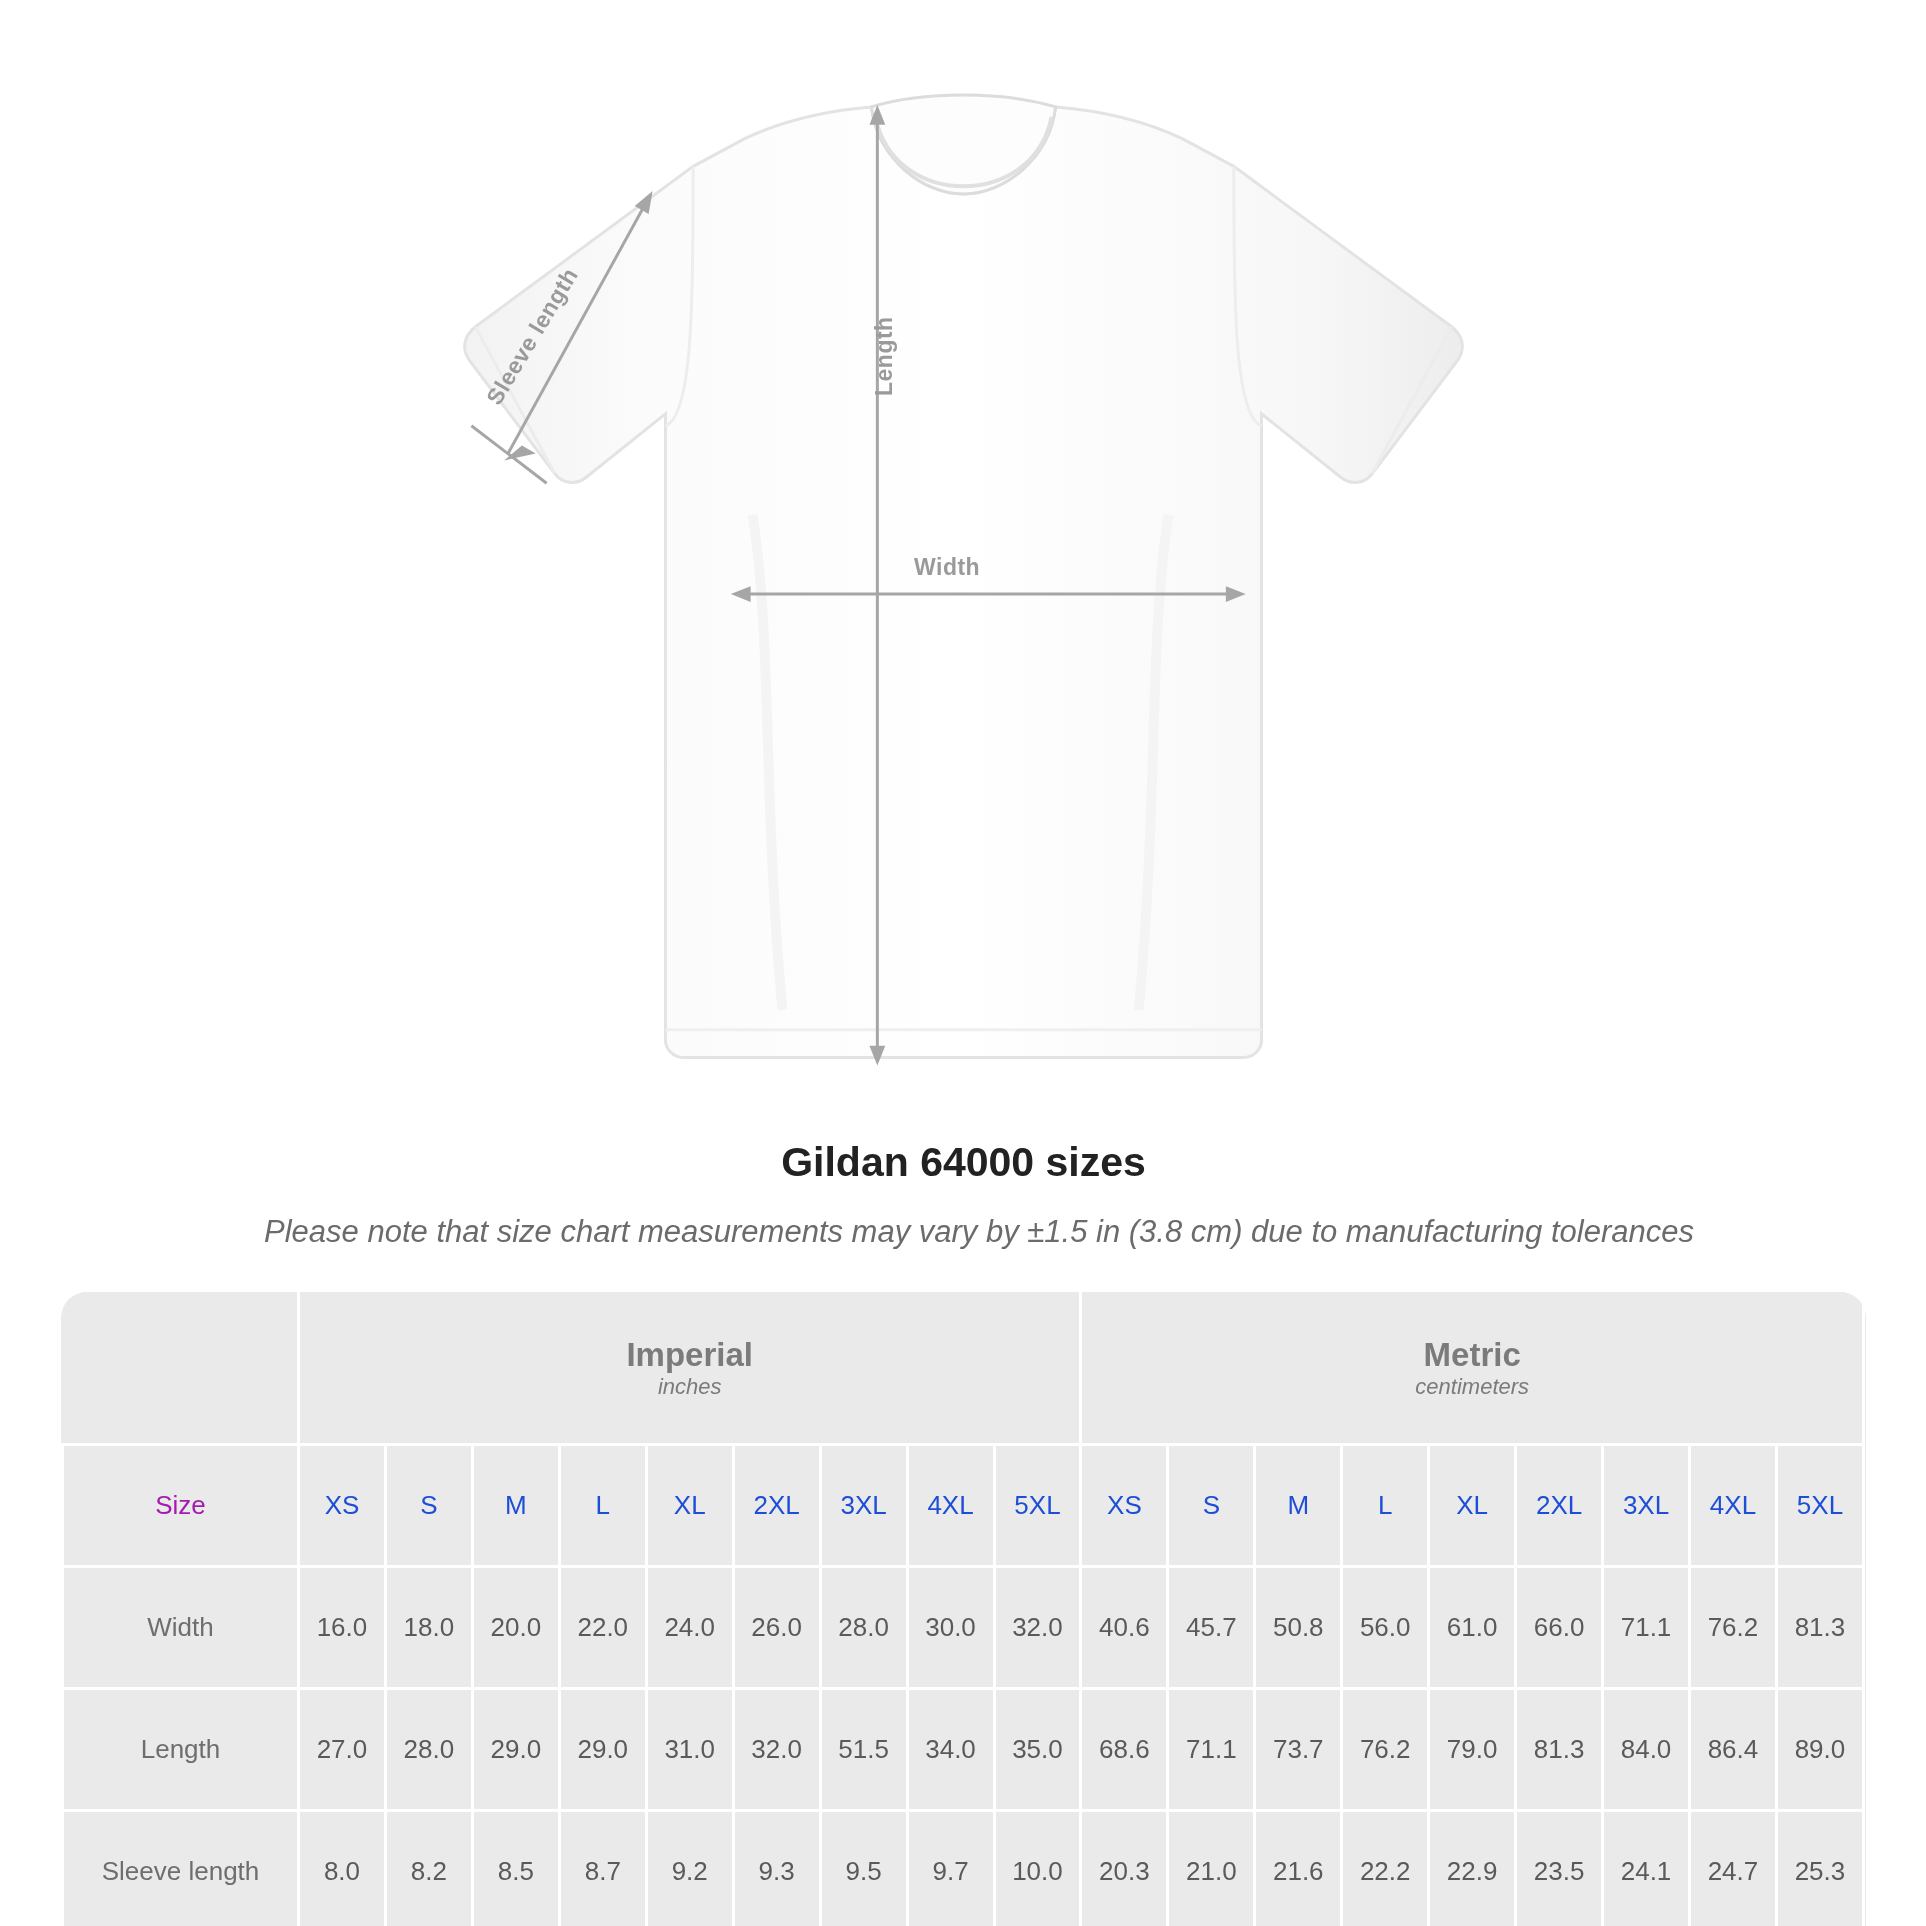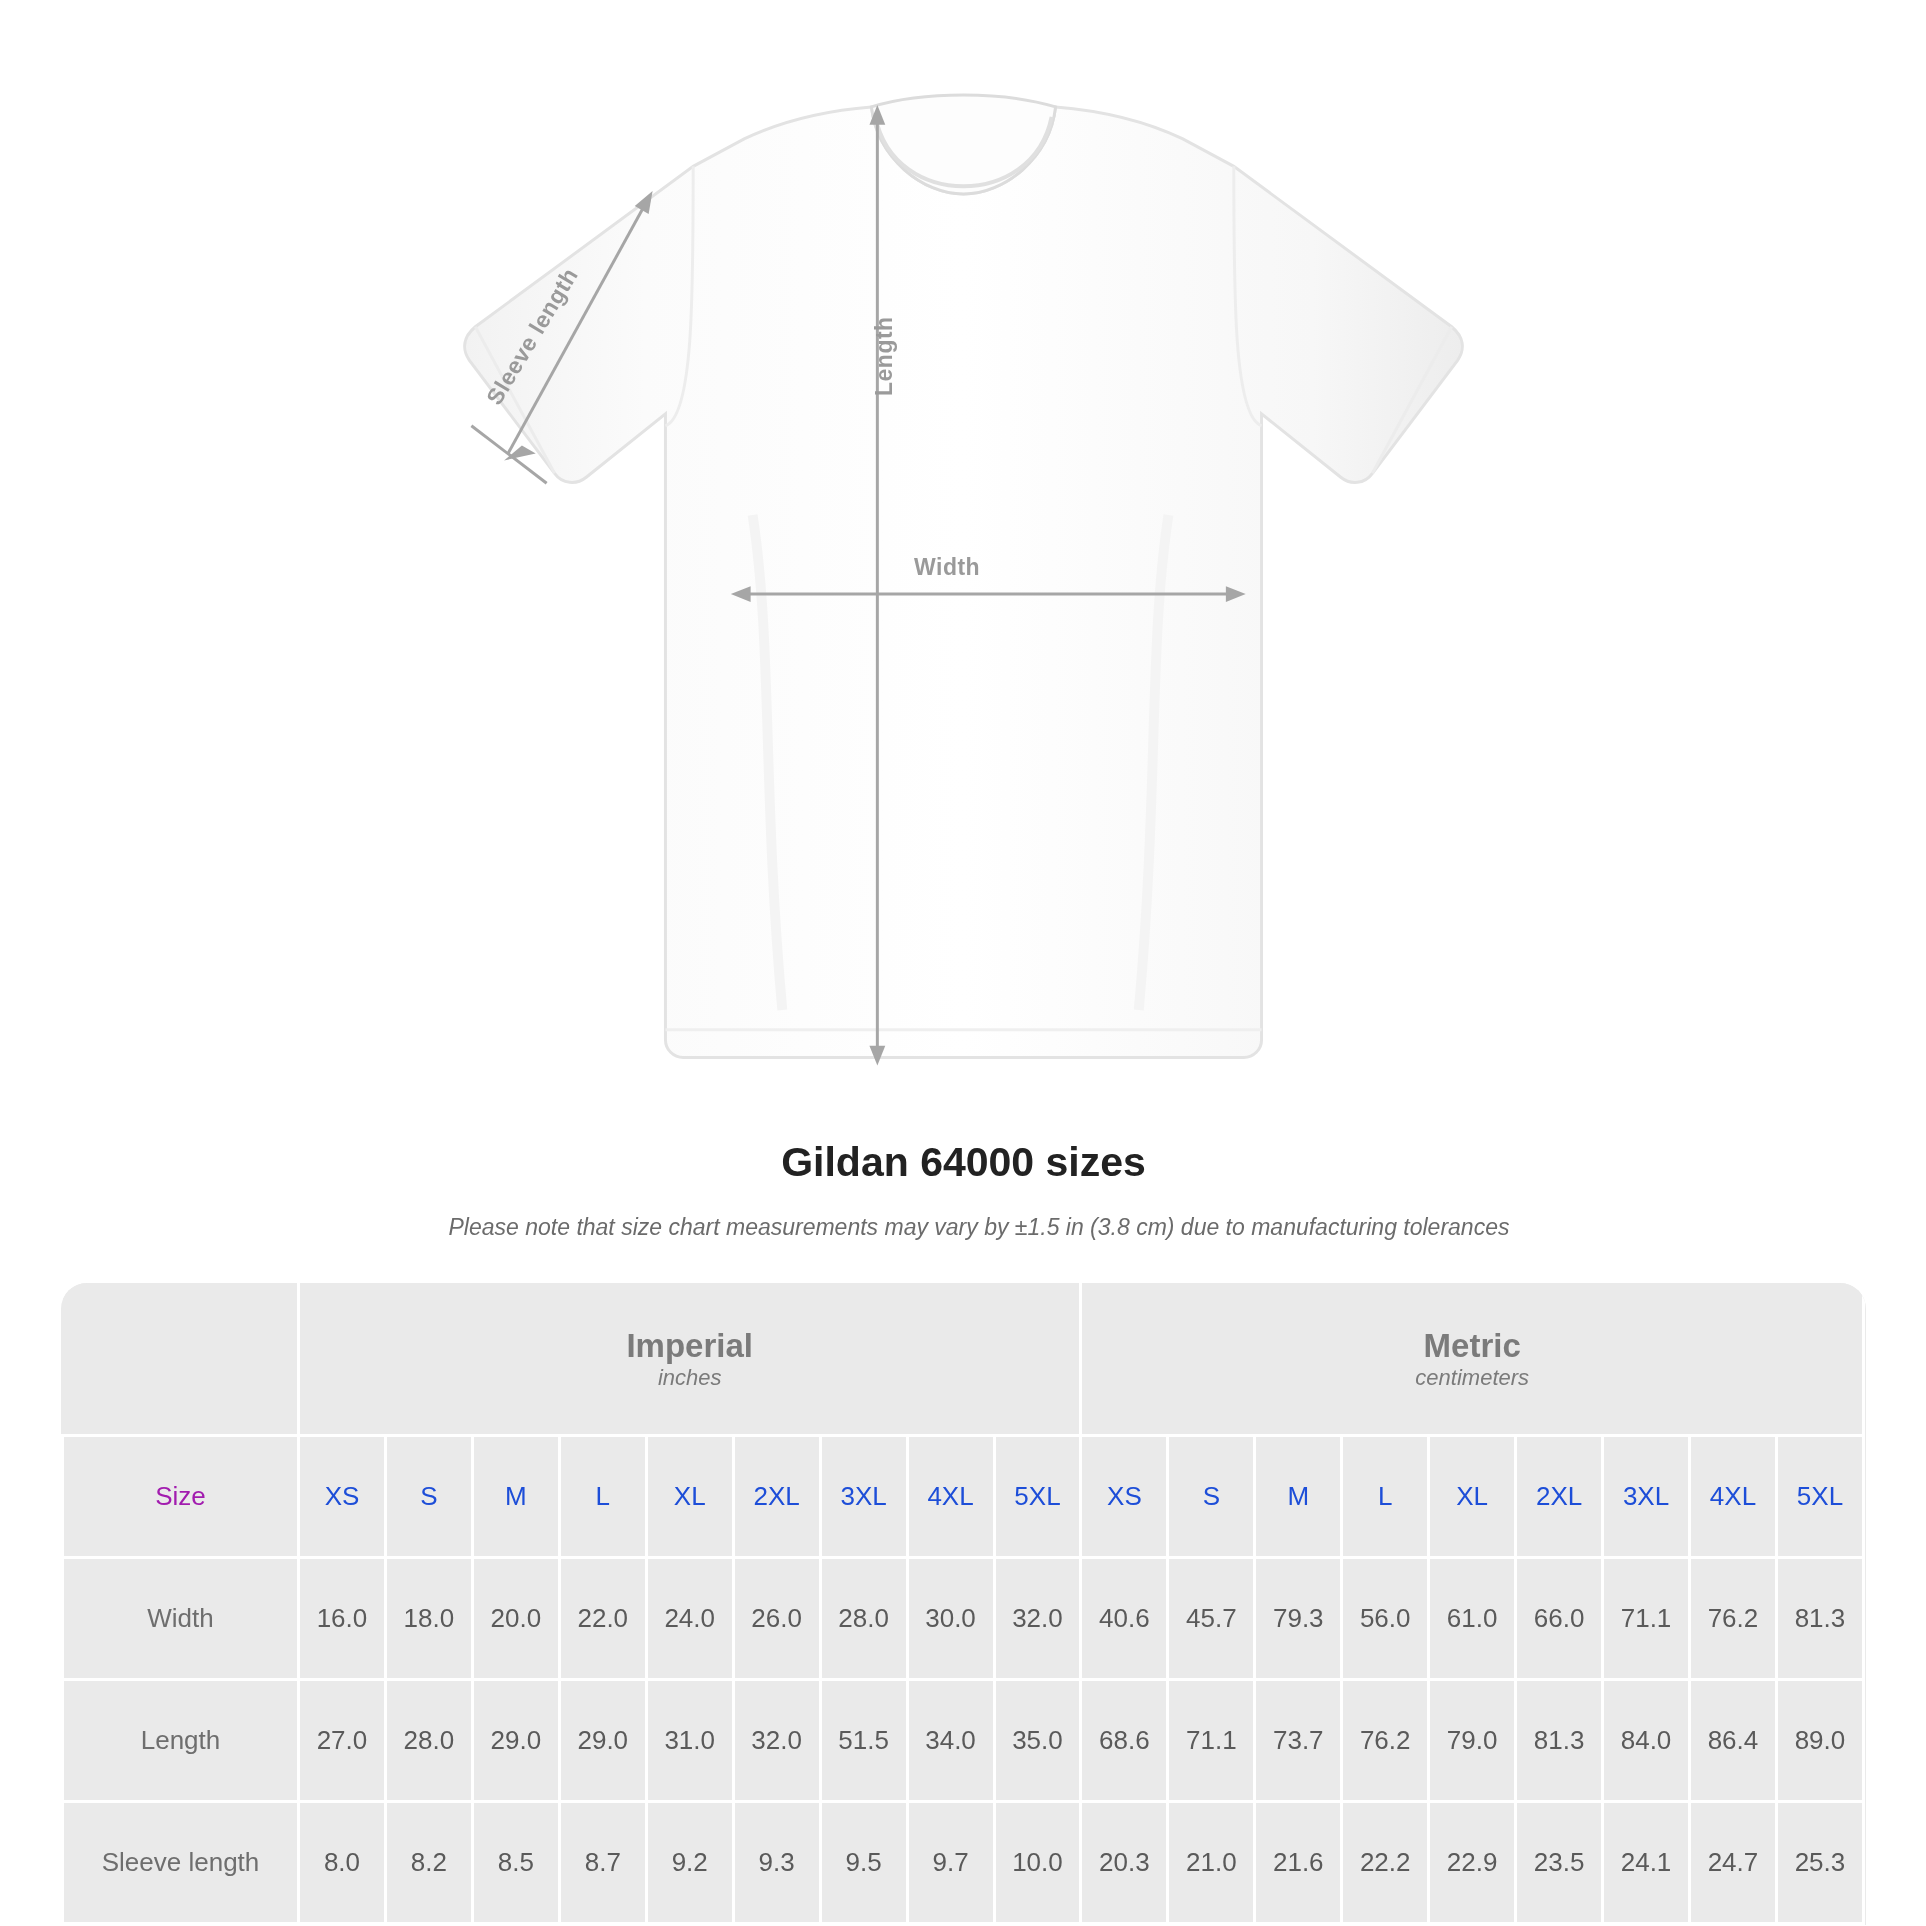--- a/index.html
+++ b/index.html
@@ -50,21 +50,21 @@
     text-align: center;
     margin-top: 30px;
   }
   .chart-title {
     font-size: 41px;
     font-weight: bold;
     color: #222;
     margin: 0;
   }
   .chart-note {
-    font-size: 23px;
+    font-size: 31px;
     font-style: italic;
     color: #6b6b6b;
     margin-top: 28px;
     margin-left: 31px;
   }
 
   
   .table-wrap {
     margin: 42px 61px 0 61px;
     border-radius: 26px 26px 0 0;
@@ -258,21 +258,21 @@
         <td class="data-cell">18.0</td>
         <td class="data-cell">20.0</td>
         <td class="data-cell">22.0</td>
         <td class="data-cell">24.0</td>
         <td class="data-cell">26.0</td>
         <td class="data-cell">28.0</td>
         <td class="data-cell">30.0</td>
         <td class="data-cell">32.0</td>
         <td class="data-cell">40.6</td>
         <td class="data-cell">45.7</td>
-        <td class="data-cell">79.3</td>
+        <td class="data-cell">50.8</td>
         <td class="data-cell">56.0</td>
         <td class="data-cell">61.0</td>
         <td class="data-cell">66.0</td>
         <td class="data-cell">71.1</td>
         <td class="data-cell">76.2</td>
         <td class="data-cell">81.3</td>
       </tr>
 
       <tr class="data-row">
         <td class="row-label">Length</td>

